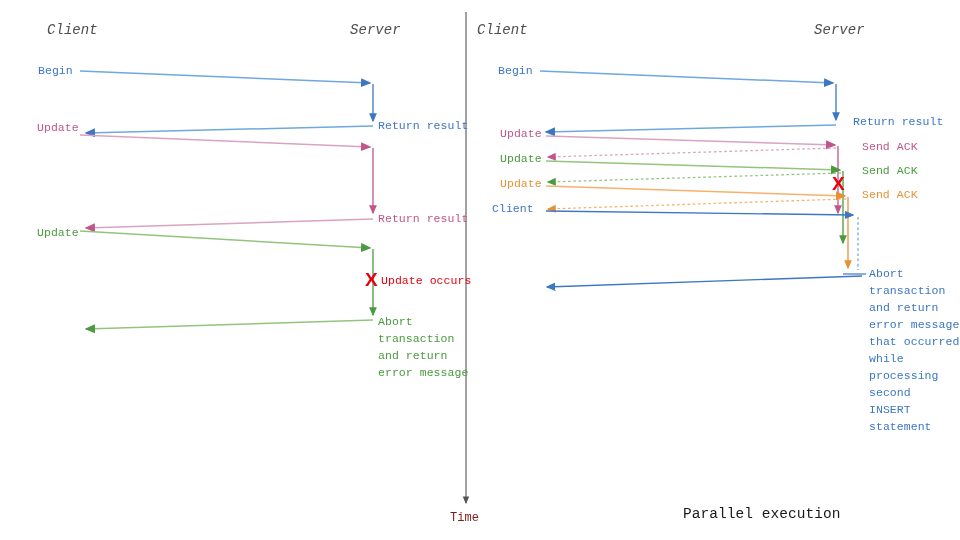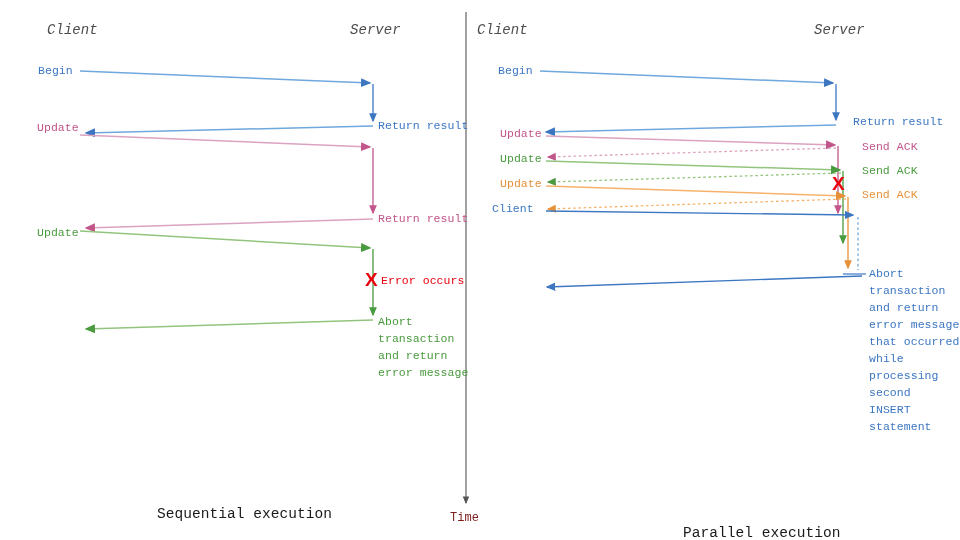--- a/index.html
+++ b/index.html
@@ -147,28 +147,27 @@
   <div class="lbl actor" style="left:350px; top:23px;">Server</div>
 
   <div class="lbl" style="left:38px; top:63px; color:#3d77c2;">Begin</div>
   <div class="lbl" style="left:37px; top:120px; color:#c2558a;">Update</div>
   <div class="lbl" style="left:37px; top:225px; color:#4a9a3f;">Update</div>
 
   <div class="lbl" style="left:378px; top:118px; color:#3d77c2;">Return result</div>
   <div class="lbl" style="left:378px; top:211px; color:#c2558a;">Return result</div>
 
   <div class="err-x" style="left:365px; top:270px;">X</div>
-  <div class="lbl err-text" style="left:381px; top:273px;">Error occurs</div>
+  <div class="lbl err-text" style="left:381px; top:273px;">Update occurs</div>
 
   <div class="lbl multiline" style="left:378px; top:313px; color:#4a9a3f;">Abort
 transaction
 and return
 error message</div>
 
-  <div class="lbl caption" style="left:157px; top:507px;">Sequential execution</div>
 
   <div class="lbl actor" style="left:477px; top:23px;">Client</div>
   <div class="lbl actor" style="left:814px; top:23px;">Server</div>
 
   <div class="lbl" style="left:498px; top:63px; color:#3d77c2;">Begin</div>
   <div class="lbl" style="left:500px; top:126px; color:#c2558a;">Update</div>
   <div class="lbl" style="left:500px; top:151px; color:#4a9a3f;">Update</div>
   <div class="lbl" style="left:500px; top:176px; color:#e69138;">Update</div>
   <div class="lbl" style="left:492px; top:201px; color:#3d77c2;">Client</div>
 
@@ -183,17 +182,17 @@
 transaction
 and return
 error message
 that occurred
 while
 processing
 second
 INSERT
 statement</div>
 
-  <div class="lbl caption" style="left:683px; top:526px;">Parallel execution</div>
+  <div class="lbl caption" style="left:683px; top:507px;">Parallel execution</div>
 
   <div class="lbl time-lbl" style="left:450px; top:511px;">Time</div>
 
 </div>
 
 </body></html>

